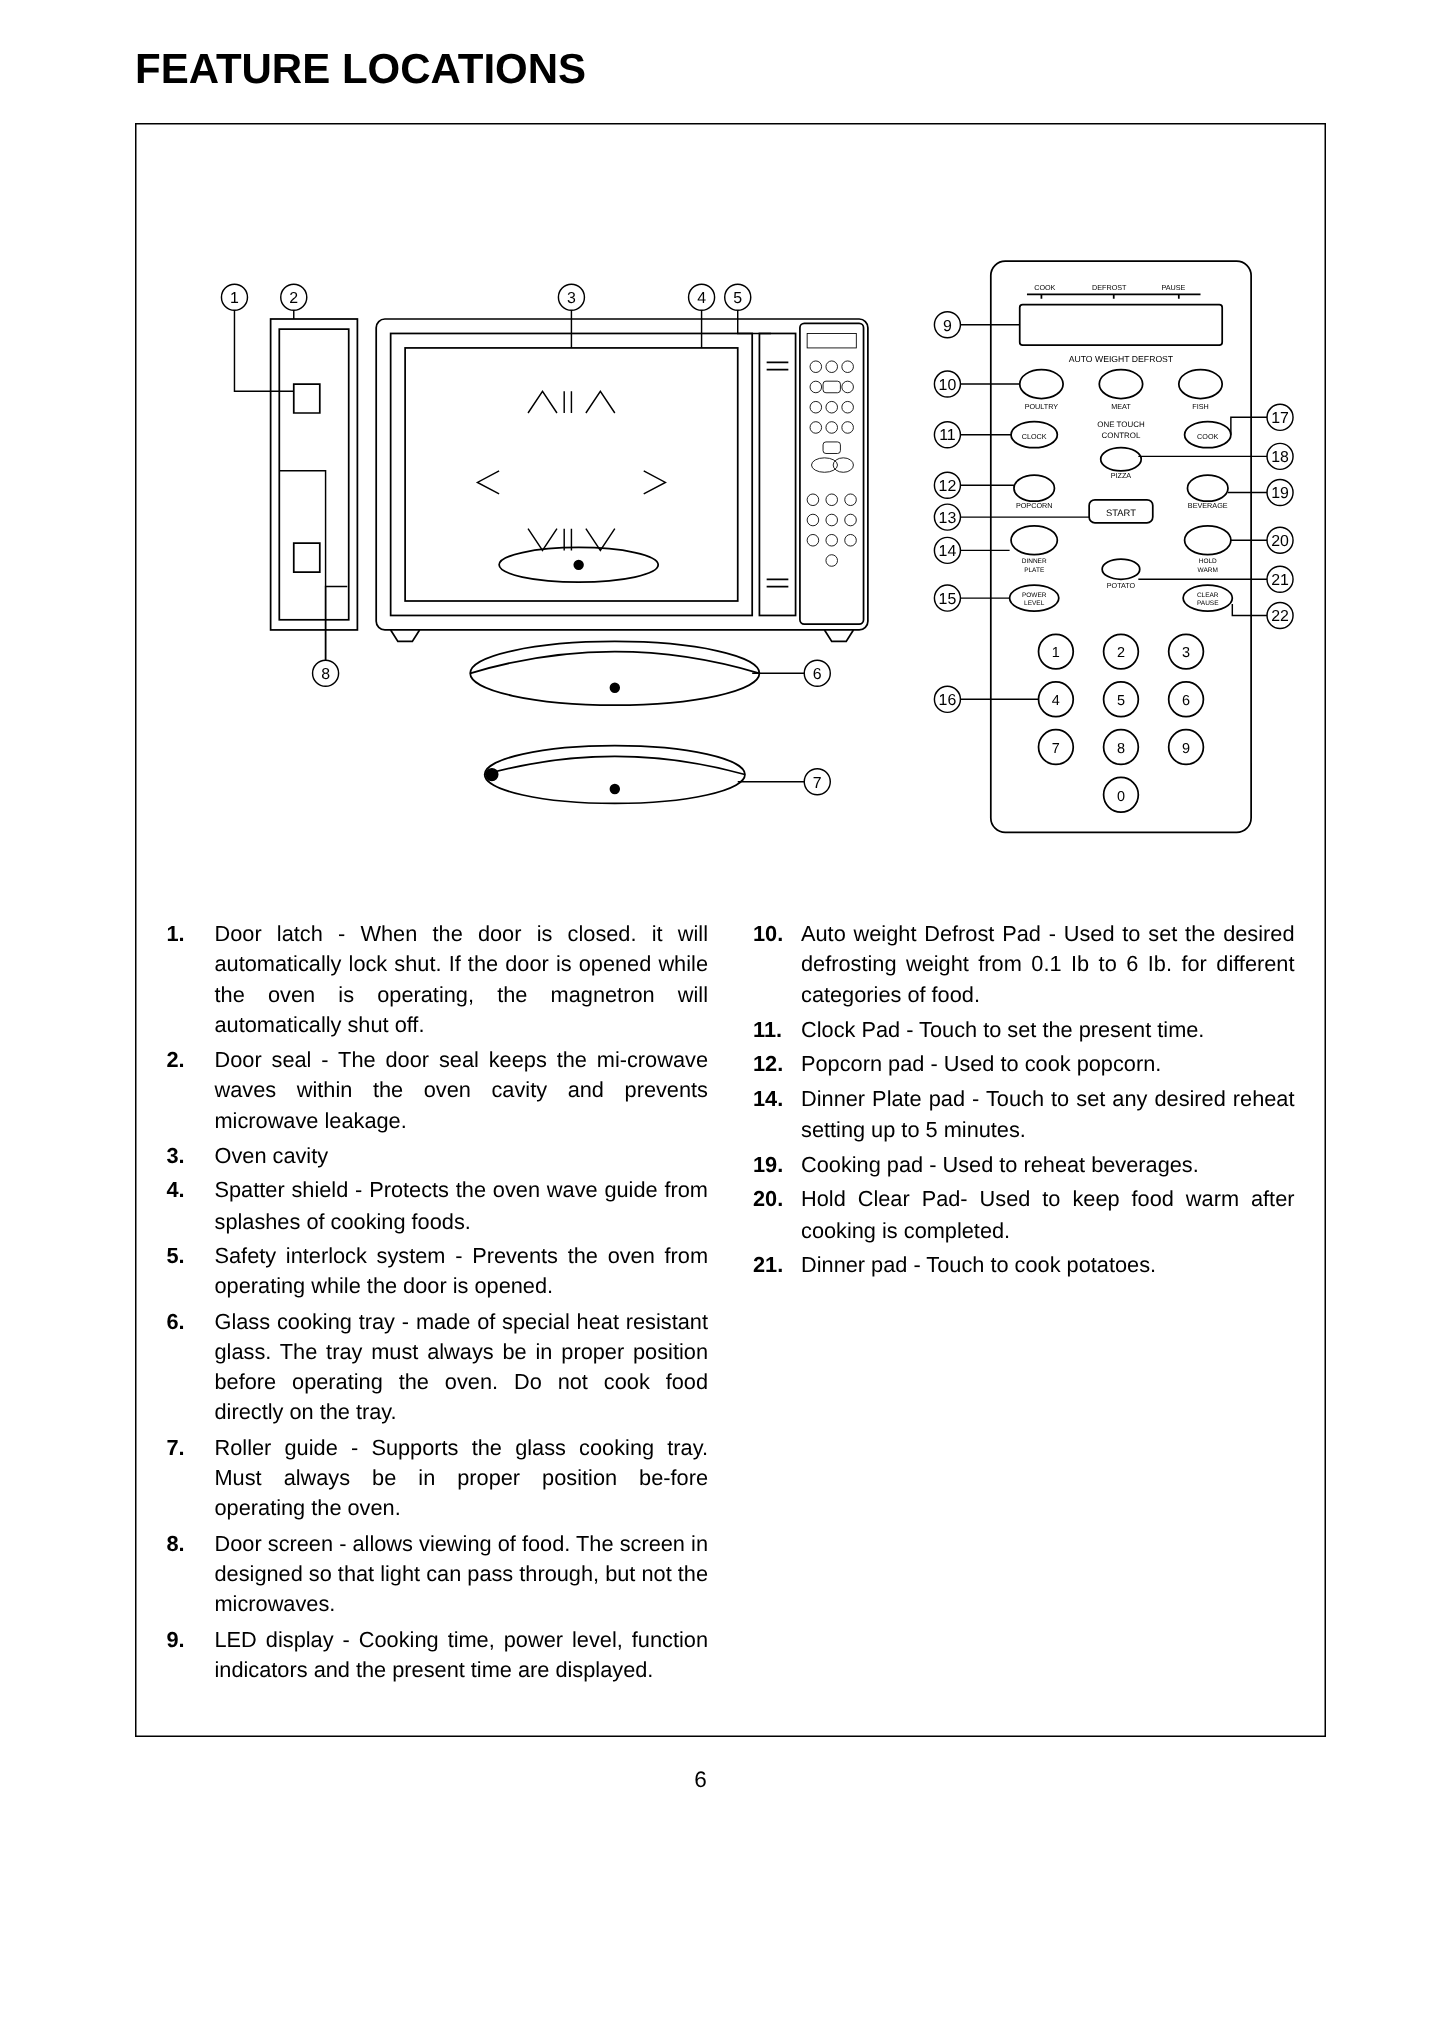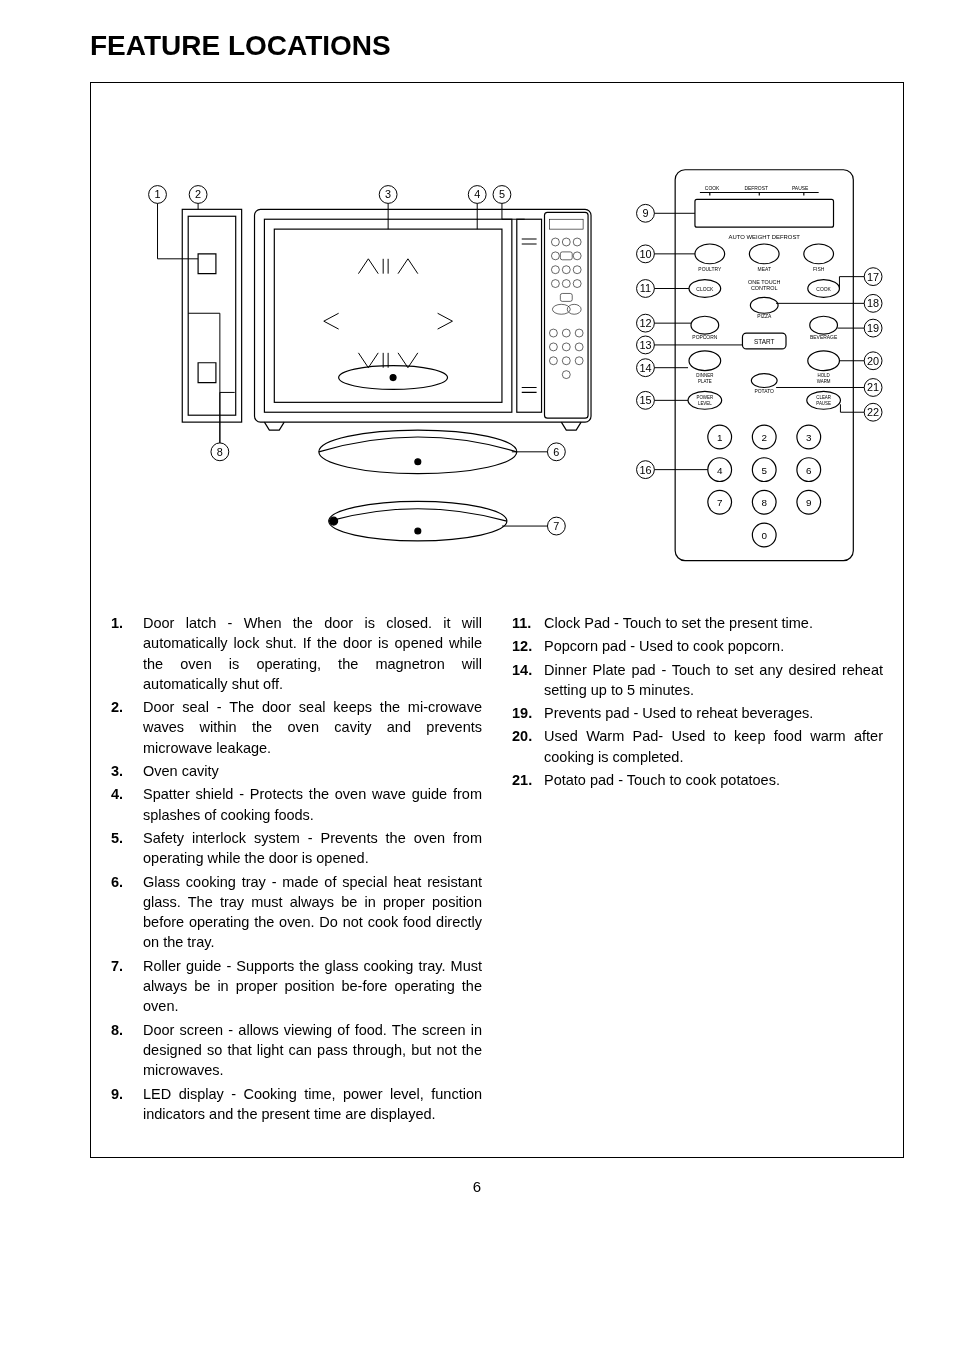--- a/index.html
+++ b/index.html
@@ -4,21 +4,21 @@
 <style>
   body {
     margin: 0;
     padding: 0;
     background: #fff;
     font-family: Arial, Helvetica, sans-serif;
     color: #000;
     width: 954px;
   }
   .page {
-    padding: 30px 40px 40px 40px;
+    padding: 30px 60px 40px 40px;
     box-sizing: border-box;
   }
   .title {
     font-size: 28px;
     font-weight: bold;
     margin: 0 0 20px 50px;
   }
   .frame {
     border: 1.5px solid #000;
     margin-left: 50px;
@@ -311,26 +311,27 @@
             <li><span class="num">4.</span><span class="term">Spatter shield</span><span> - Protects the oven wave guide from splashes of cooking foods.</span></li>
             <li><span class="num">5.</span><span class="term">Safety interlock system</span><span> - Prevents the oven from operating while the door is opened.</span></li>
             <li><span class="num">6.</span><span class="term">Glass cooking tray</span><span> - made of special heat resistant glass. The tray must always be in proper position before operating the oven. Do not cook food directly on the tray.</span></li>
             <li><span class="num">7.</span><span class="term">Roller guide</span><span> - Supports the glass cooking tray. Must always be in proper position be-fore operating the oven.</span></li>
             <li><span class="num">8.</span><span class="term">Door screen</span><span> - allows viewing of food. The screen in designed so that light can pass through, but not the microwaves.</span></li>
             <li><span class="num">9.</span><span class="term">LED display</span><span> - Cooking time, power level, function indicators and the present time are displayed.</span></li>
           </ol>
       </div>
       <div class="col">
         <ol id="list-right">
+            <li><span class="num">10.</span><span class="term">Auto weight Defrost Pad</span><span> - Used to set the desired defrosting weight from 0.1 Ib to 6 Ib. for different categories of food.</span></li>
             <li><span class="num">11.</span><span class="term">Clock Pad</span><span> - Touch to set the present time.</span></li>
             <li><span class="num">12.</span><span class="term">Popcorn pad</span><span> - Used to cook popcorn.</span></li>
             <li><span class="num">14.</span><span class="term">Dinner Plate pad</span><span> - Touch to set any desired reheat setting up to 5 minutes.</span></li>
-            <li><span class="num">19.</span><span class="term">Prevents pad</span><span> - Used to reheat beverages.</span></li>
-            <li><span class="num">20.</span><span class="term">Used Warm Pad</span><span>- Used to keep food warm after cooking is completed.</span></li>
-            <li><span class="num">21.</span><span class="term">Potato pad</span><span> - Touch to cook potatoes.</span></li>
+            <li><span class="num">19.</span><span class="term">Cooking pad</span><span> - Used to reheat beverages.</span></li>
+            <li><span class="num">20.</span><span class="term">Hold Clear Pad</span><span>- Used to keep food warm after cooking is completed.</span></li>
+            <li><span class="num">21.</span><span class="term">Dinner pad</span><span> - Touch to cook potatoes.</span></li>
           </ol>
       </div>
     </div>
 
   </div>
 
   <div class="page-num">6</div>
 </div>
 
 </body></html>

